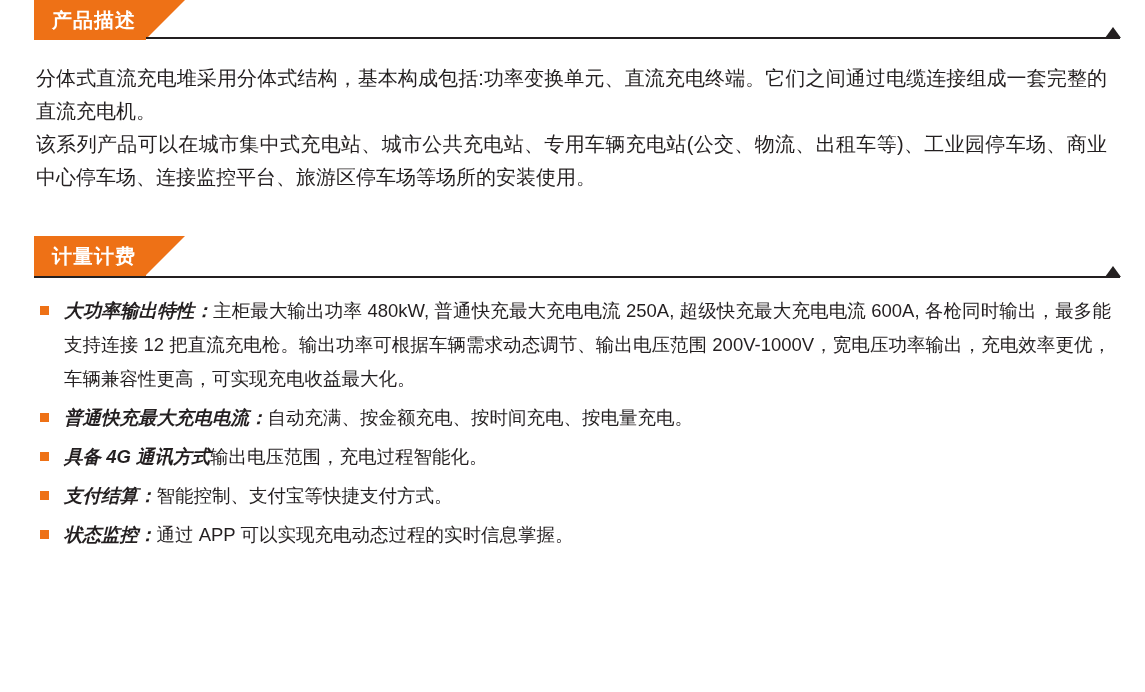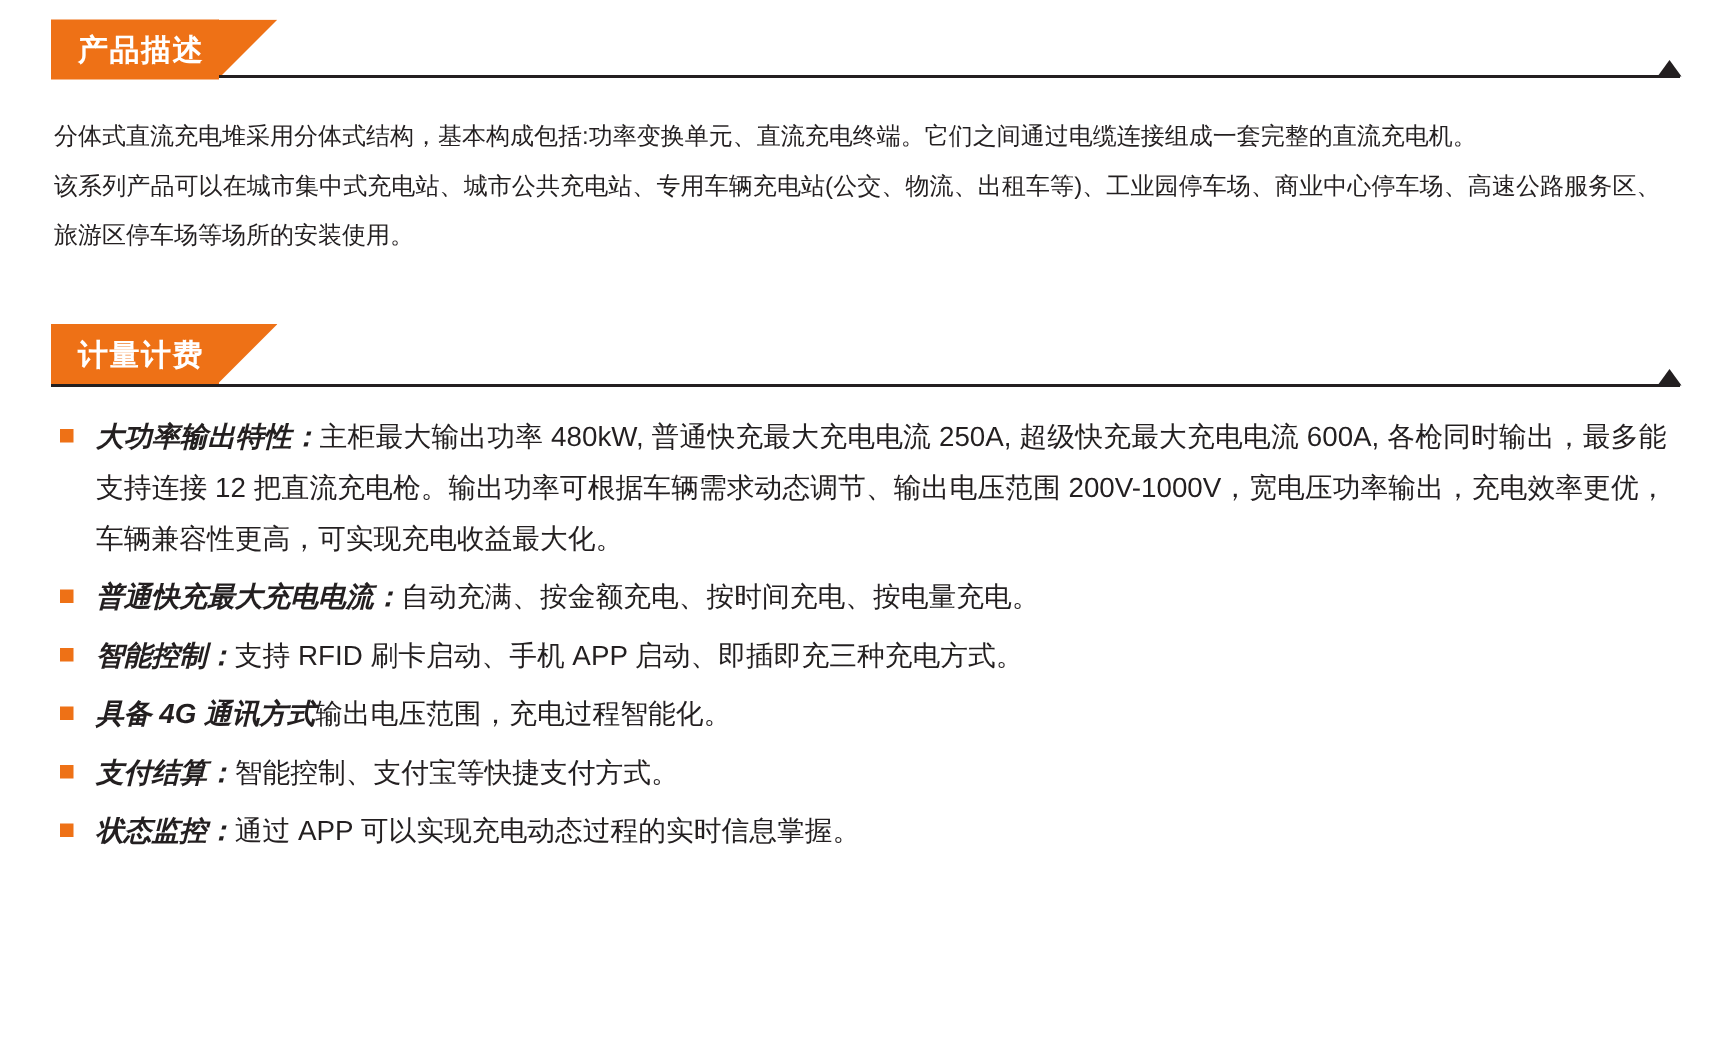--- a/index.html
+++ b/index.html
@@ -12,21 +12,20 @@
     background: #ffffff;
     font-family: "Liberation Sans", sans-serif;
     color: #231f20;
     overflow: hidden;
   }
   .page {
     position: relative;
     width: 1145px;
     height: 550px;
     box-sizing: border-box;
-    margin-top: 13px;
   }
 
   
   .section {
     position: relative;
   }
   .section-head {
     position: relative;
     height: 40px;
     margin-left: 34px;
@@ -74,21 +73,21 @@
     width: 0;
     height: 0;
     border-left: 8px solid transparent;
     border-right: 8px solid transparent;
     border-bottom: 11px solid #231f20;
   }
 
   
   .body-block {
     margin: 22px 38px 0 36px;
-    font-size: 16px;
+    font-size: 20px;
     line-height: 33px;
     color: #231f20;
   }
   .body-block p {
     margin: 0;
     text-align: justify;
   }
 
   
   .feature-list {
@@ -131,21 +130,21 @@
       </div>
       <div class="banner-tail"></div>
     </div>
     <div class="rule-wrap">
       <div class="rule"></div>
       <div class="rule-cap"></div>
     </div>
 
     <div class="body-block">
       <p>分体式直流充电堆采用分体式结构，基本构成包括:功率变换单元、直流充电终端。它们之间通过电缆连接组成一套完整的直流充电机。</p>
-      <p>该系列产品可以在城市集中式充电站、城市公共充电站、专用车辆充电站(公交、物流、出租车等)、工业园停车场、商业中心停车场、高速公路服务区、旅游区停车场等场所的安装使用。</p>
+      <p>该系列产品可以在城市集中式充电站、城市公共充电站、专用车辆充电站(公交、物流、出租车等)、工业园停车场、商业中心停车场、连接监控平台、旅游区停车场等场所的安装使用。</p>
     </div>
   </div>
 
   <div class="section sec2">
     <div class="section-head">
       <div class="banner">
         <span>计量计费</span>
       </div>
       <div class="banner-tail"></div>
     </div>
@@ -158,24 +157,20 @@
       <div class="feature-item">
         <span class="bullet"></span>
         <b>大功率输出特性：</b><span>主柜最大输出功率 480kW, 普通快充最大充电电流 250A, 超级快充最大充电电流 600A, 各枪同时输出，最多能支持连接 12 把直流充电枪。输出功率可根据车辆需求动态调节、输出电压范围 200V-1000V，宽电压功率输出，充电效率更优，车辆兼容性更高，可实现充电收益最大化。</span>
       </div>
       <div class="feature-item">
         <span class="bullet"></span>
         <b>普通快充最大充电电流：</b><span>自动充满、按金额充电、按时间充电、按电量充电。</span>
       </div>
       <div class="feature-item">
         <span class="bullet"></span>
-        <b>智能控制：</b><span>支持 RFID 刷卡启动、手机 APP 启动、即插即充三种充电方式。</span>
-      </div>
-      <div class="feature-item">
-        <span class="bullet"></span>
         <b>具备 4G 通讯方式</b><span>输出电压范围，充电过程智能化。</span>
       </div>
       <div class="feature-item">
         <span class="bullet"></span>
         <b>支付结算：</b><span>智能控制、支付宝等快捷支付方式。</span>
       </div>
       <div class="feature-item">
         <span class="bullet"></span>
         <b>状态监控：</b><span>通过 APP 可以实现充电动态过程的实时信息掌握。</span>
       </div>

